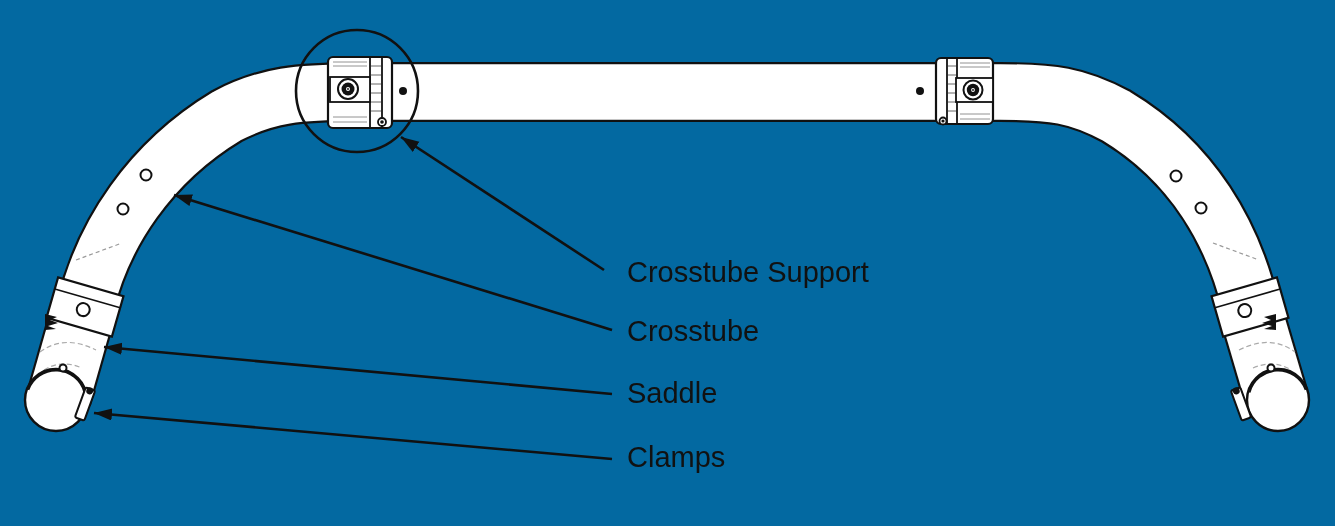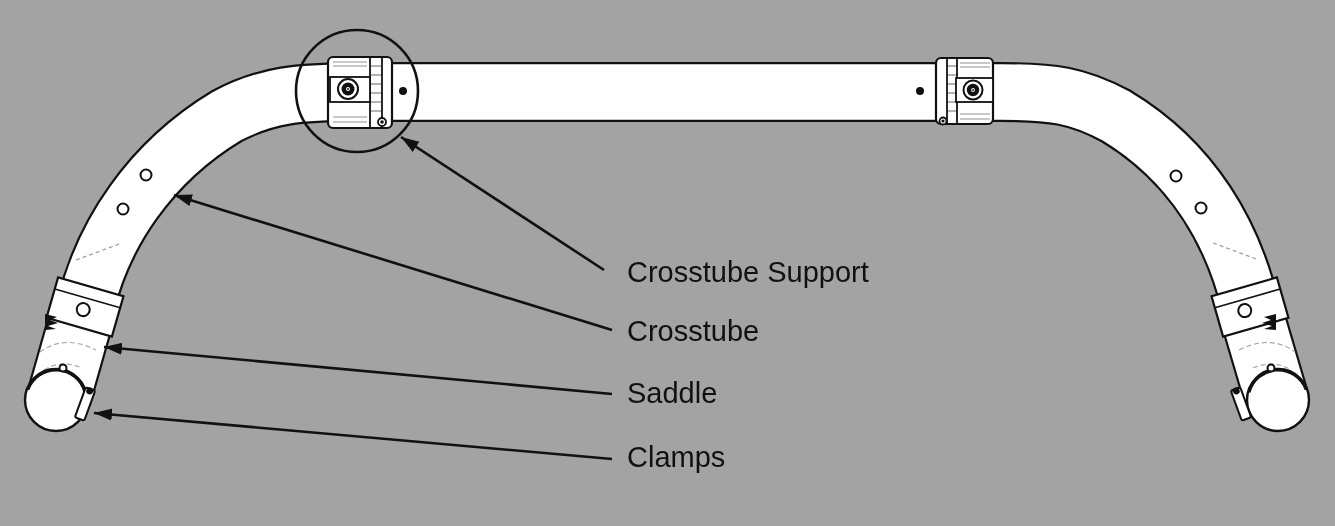--- a/index.html
+++ b/index.html
@@ -1,16 +1,16 @@
 <!DOCTYPE html>
 <html><head>
 <meta charset="utf-8">
 <style>
   html,body{margin:0;padding:0;background:#fff;}
-  .stage{position:relative;width:1335px;height:526px;background:#a3a3a3;overflow:hidden;
+  .stage{position:relative;width:1335px;height:526px;background:#0369a1;overflow:hidden;
          font-family:"Liberation Sans", sans-serif;}
   svg{display:block;}
   text.part-label{font-family:"Liberation Sans", sans-serif;font-size:29px;fill:#111;}
 </style>
 </head>
 <body>
 
 <div class="stage">
 <svg width="1335" height="526" viewBox="0 0 1335 526" xmlns="http://www.w3.org/2000/svg">
 

